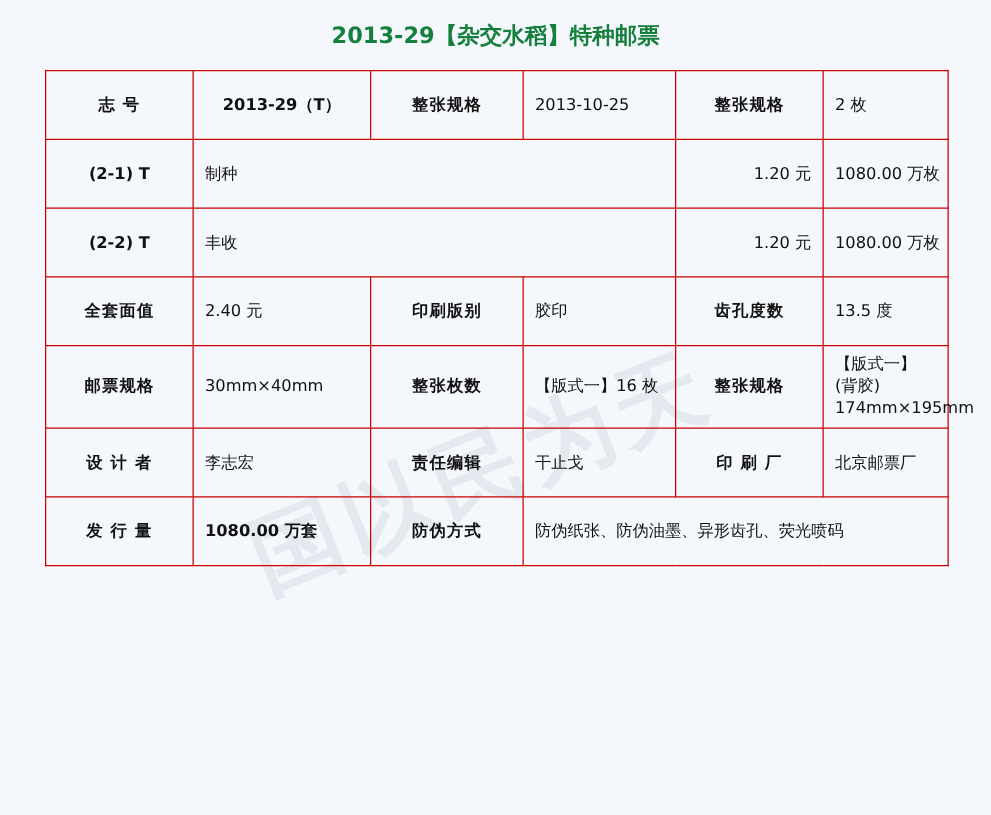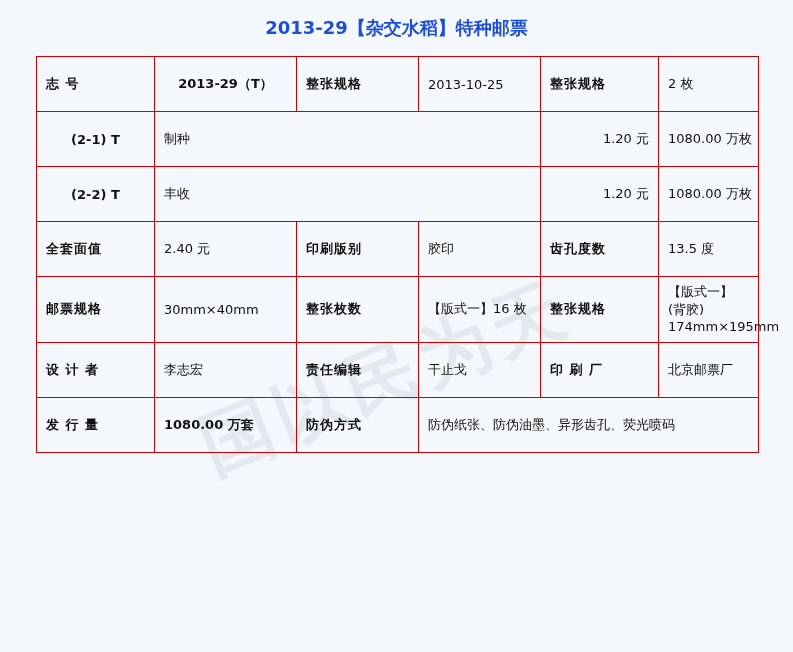--- a/index.html
+++ b/index.html
@@ -24,21 +24,21 @@
     color: rgba(150, 170, 190, 0.18);
     transform: rotate(-22deg);
     white-space: nowrap;
     letter-spacing: 6px;
     pointer-events: none;
     font-family: "DejaVu Sans", sans-serif;
   }
 
   .page-title {
     text-align: center;
-    color: #1d4ed8;
+    color: #15803d;
     font-weight: bold;
     font-size: 18px;
     margin: 16px 0 0 0;
     font-family: "DejaVu Sans", "Liberation Sans", sans-serif;
     position: relative;
     z-index: 3;
   }
 
   .table-wrap {
     position: absolute;
@@ -60,20 +60,21 @@
     font-size: 13px;
     color: #111;
     vertical-align: middle;
     height: 42px;
     font-family: "DejaVu Sans", "Liberation Sans", sans-serif;
   }
 
   .lbl {
     color: #006600;
     font-weight: bold;
+    text-align: center;
     letter-spacing: 1px;
   }
   .lbl-red {
     color: #cc0000;
     font-weight: bold;
     text-align: center;
   }
   .val-magenta {
     color: #cc00aa;
     font-weight: bold;

